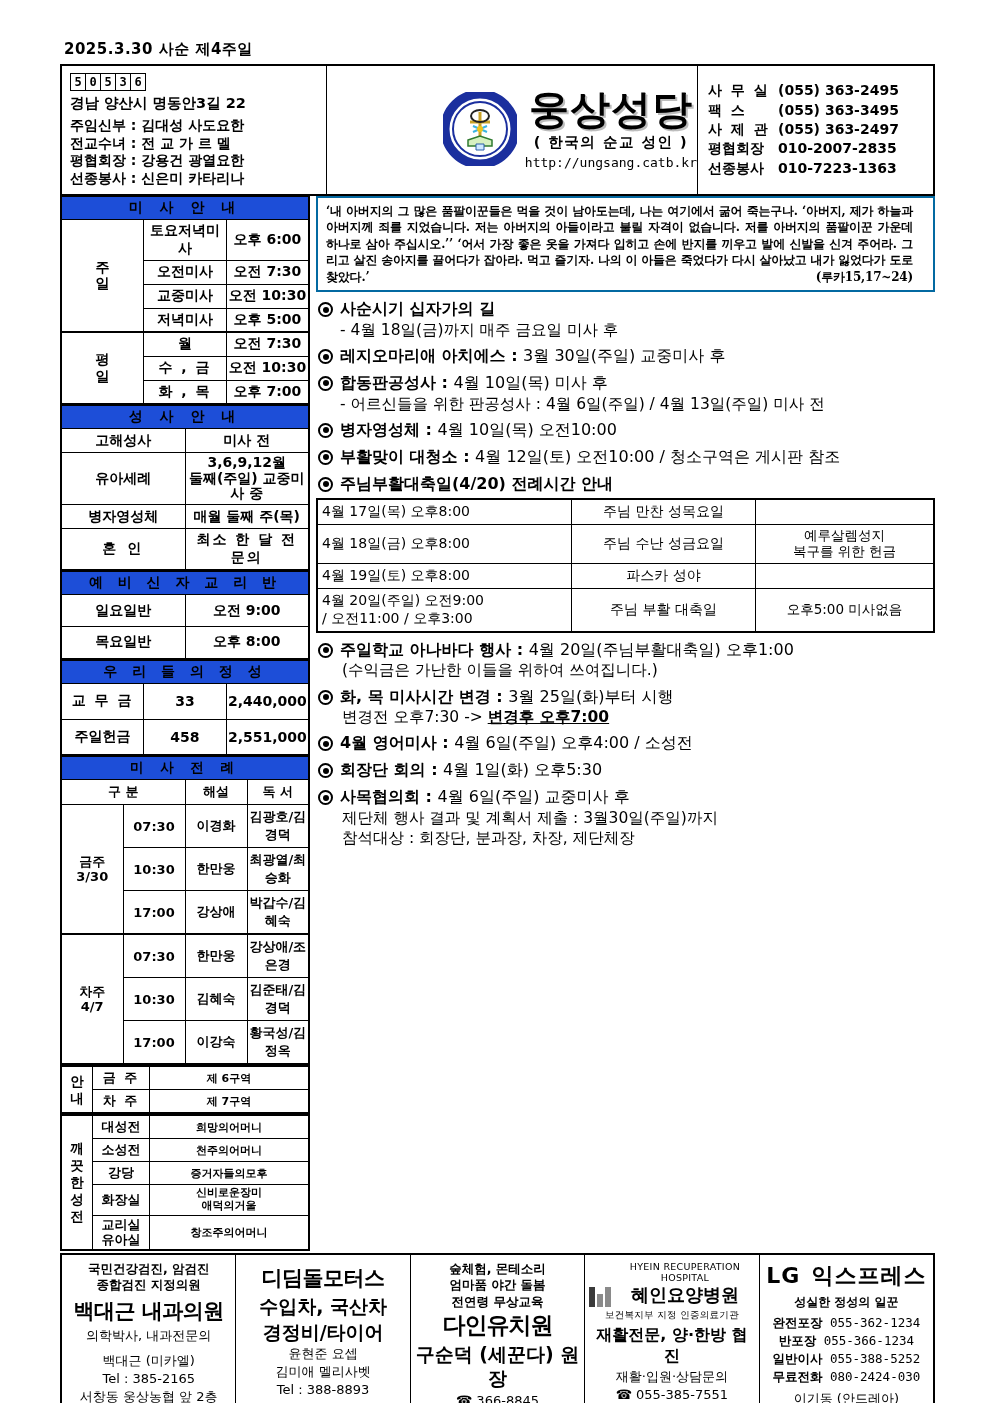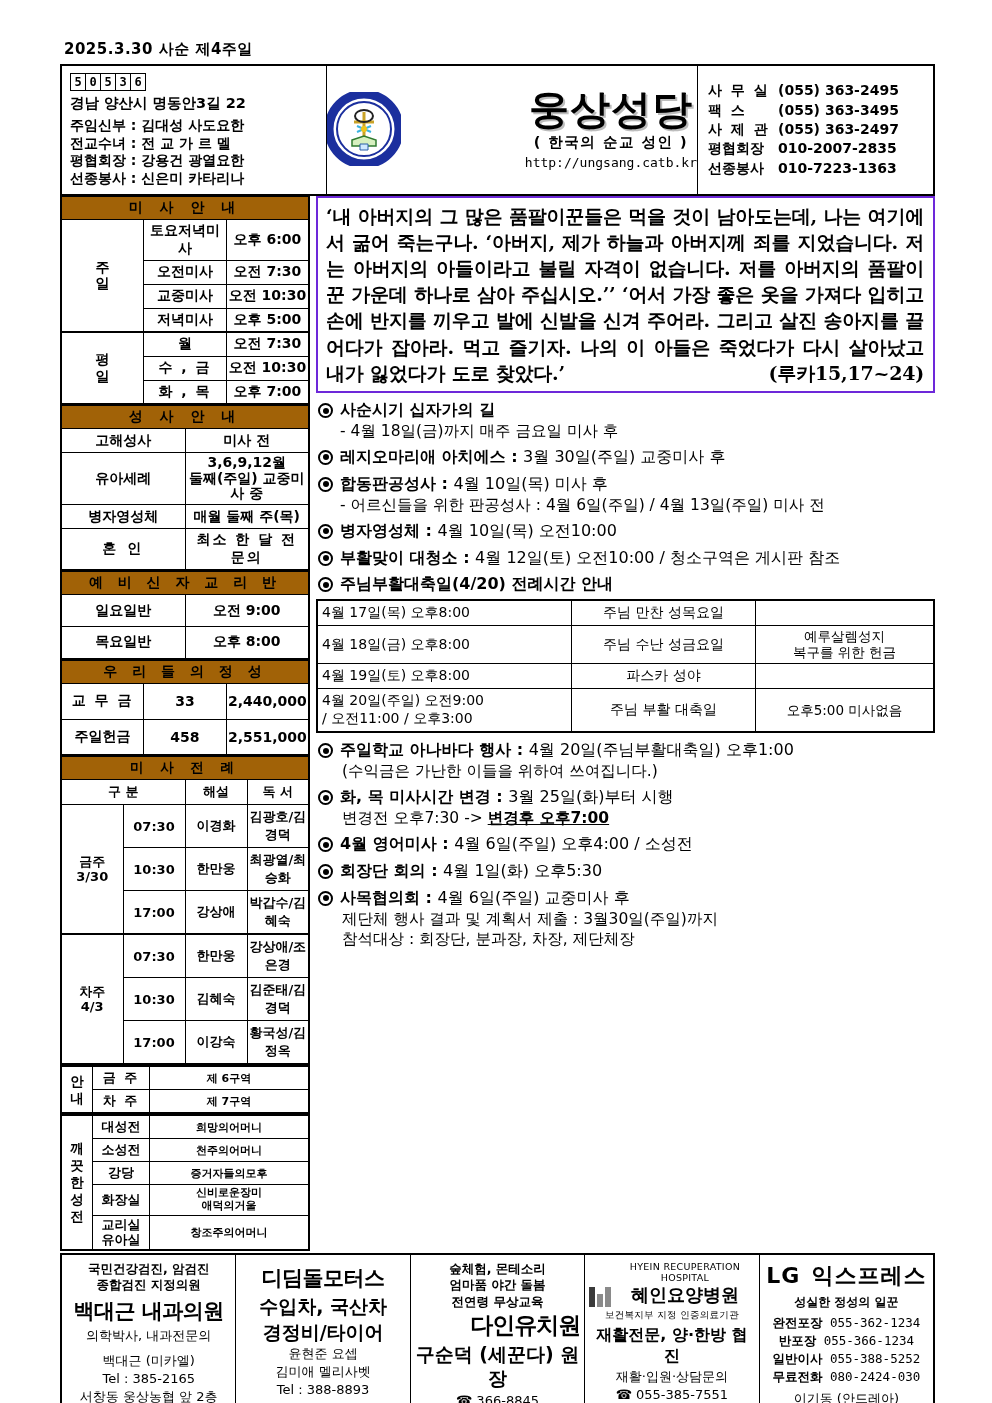--- a/index.html
+++ b/index.html
@@ -26,65 +26,65 @@
   .mh-left{width:250px;padding:5px 6px 6px 8px !important;}
   .zipbox{display:inline-block;margin-bottom:2px;}
   .zipbox span{
     display:inline-block;border:1.5px solid #000;width:14px;height:16px;
     line-height:16px;text-align:center;font-size:12px;font-weight:bold;
     margin-right:-1px;font-family:"DejaVu Sans Mono","Liberation Mono",monospace;
   }
   .addr{font-size:14.5px;font-weight:bold;margin:1px 0 4px 0;white-space:nowrap;}
   .stafline{font-size:14px;font-weight:bold;line-height:1.26;white-space:nowrap;}
   .mh-mid{width:370px;text-align:center;position:relative;padding:3px 0 4px 0 !important;}
-  .logo-row{display:flex;align-items:center;justify-content:space-between;gap:8px;}
+  .logo-row{display:flex;align-items:center;justify-content:flex-end;gap:8px;}
   .crest{width:74px;height:74px;flex:0 0 auto;position:relative;}
   .crest svg{display:block;}
   .titleblock{text-align:center;}
   .ch-title{
     font-size:40px;font-weight:bold;letter-spacing:1px;line-height:1.03;
     text-shadow:2px 2px 0 #bdbdbd;
   }
   .ch-sub{font-size:14.5px;font-weight:bold;letter-spacing:1.5px;margin-top:3px;}
   .ch-url{font-size:13px;font-family:"DejaVu Sans Mono","Liberation Mono",monospace;margin-top:3px;}
   .mh-right{width:auto;padding:4px 8px 4px 10px !important;}
   .contact{font-size:14px;font-weight:bold;line-height:1.38;white-space:nowrap;}
   .contact .lbl{display:inline-block;width:70px;letter-spacing:2px;}
   .contact .lbl.tight{letter-spacing:0px;}
   .contact .num{font-family:"DejaVu Sans","Liberation Sans",sans-serif;}
   
   .body-wrap{display:flex;width:100%;align-items:flex-start;}
   .col-left{width:250px;flex:0 0 250px;}
   .col-right{flex:1 1 auto;padding-left:6px;}
   .ltab{width:100%;table-layout:fixed;border:2px solid #000;border-top:none;}
   .ltab td,.ltab th{border:1px solid #000;text-align:center;font-size:14px;font-weight:bold;padding:2px 1px;}
-  .hdr{background:#a16207;letter-spacing:6px;font-size:15px;padding:2px 0 !important;margin-top:16px;}
+  .hdr{background:#1d4ed8;letter-spacing:6px;font-size:15px;padding:2px 0 !important;margin-top:16px;}
   .hdr5{letter-spacing:5px;}
   .vlab{width:28px;font-size:14px;letter-spacing:0;}
   .sp3{letter-spacing:3px;}
   .sp2{letter-spacing:2px;}
   .small2{font-size:11.5px;line-height:1.12;font-weight:bold;}
   .rowh{height:24px;}
   
   .lit td{font-size:13.5px;padding:3px 0;}
   .lit .wk{width:42px;font-size:13px;line-height:1.18;}
   .lit .tm{width:44px;font-size:13px;}
   .lit .nm{width:52px;font-size:13px;}
   .lit .rd{font-size:13px;}
   .thickTop td{border-top:2px solid #000 !important;}
   
   .cln td{font-size:11px;}
   .cln .c1{width:28px;font-size:13.5px;line-height:1.2;}
   .cln .c2{width:54px;font-size:13px;}
   .stackv{line-height:1.18;}
   
   .quote{
-    border:2px solid #6d28d9;padding:5px 9px 5px 8px;
+    border:2px solid #0369a1;padding:5px 20px 5px 8px;
     font-family:"DejaVu Serif","Liberation Serif",serif;
-    font-size:19px;line-height:1.38;text-align:justify;font-weight:bold;
+    font-size:12px;line-height:1.38;text-align:justify;font-weight:bold;
     letter-spacing:-0.2px;
   }
   .quote .src{float:right;font-weight:bold;}
   .ann{margin-top:7px;}
   .ann-item{display:flex;align-items:flex-start;margin-bottom:6px;}
   .bullet{
     flex:0 0 auto;width:15px;height:15px;margin:3px 7px 0 2px;border-radius:50%;
     border:2px solid #000;box-sizing:border-box;position:relative;background:#fff;
   }
   .bullet:after{
@@ -118,21 +118,21 @@
   .ad .tiny{font-size:9.5px;letter-spacing:.3px;}
   .ad .hy-row{display:flex;align-items:flex-end;justify-content:center;gap:4px;}
   .hy-bars{display:flex;align-items:flex-end;gap:2px;height:20px;}
   .hy-bars i{display:block;width:6px;background:#555;}
   .hy-bars i:nth-child(1){height:20px;background:#3a3a3a;}
   .hy-bars i:nth-child(2){height:13px;background:#8a8a8a;}
   .hy-bars i:nth-child(3){height:20px;background:#8a8a8a;}
   .ad .hy-name{font-size:18px;font-weight:bold;}
   .ad .mono{font-family:"DejaVu Sans Mono","Liberation Mono",monospace;font-size:12.5px;line-height:1.45;}
   .ad .mono .k{font-family:"DejaVu Sans","Liberation Sans",sans-serif;font-weight:bold;}
-  .ad .italic-logo{font-style:normal;font-size:23px;font-weight:bold;letter-spacing:-1px;text-align:right;}
+  .ad .italic-logo{font-style:normal;font-size:23px;font-weight:bold;letter-spacing:-1px;}
 </style>
 </head>
 <body>
 
 <div id="page">
  <div class="sheet">
 
   <div class="dateline">2025.3.30   사순 제4주일</div>
 
   <table class="masthead">
@@ -301,21 +301,21 @@
                 <td class="tm">10:30</td>
             <td class="nm">한만웅</td>
             <td class="rd">최광열/최승화</td>
               </tr>
         <tr>
                 <td class="tm">17:00</td>
             <td class="nm">강상애</td>
             <td class="rd">박갑수/김혜숙</td>
               </tr>
         <tr class="thickTop">
-                <td class="wk" rowspan="3"><span>차주</span><br><span>4/3</span></td>
+                <td class="wk" rowspan="3"><span>차주</span><br><span>4/7</span></td>
             <td class="tm">07:30</td>
             <td class="nm">한만웅</td>
             <td class="rd">강상애/조은경</td>
               </tr>
         <tr>
                 <td class="tm">10:30</td>
             <td class="nm">김혜숙</td>
             <td class="rd">김준태/김경덕</td>
               </tr>
         <tr>

